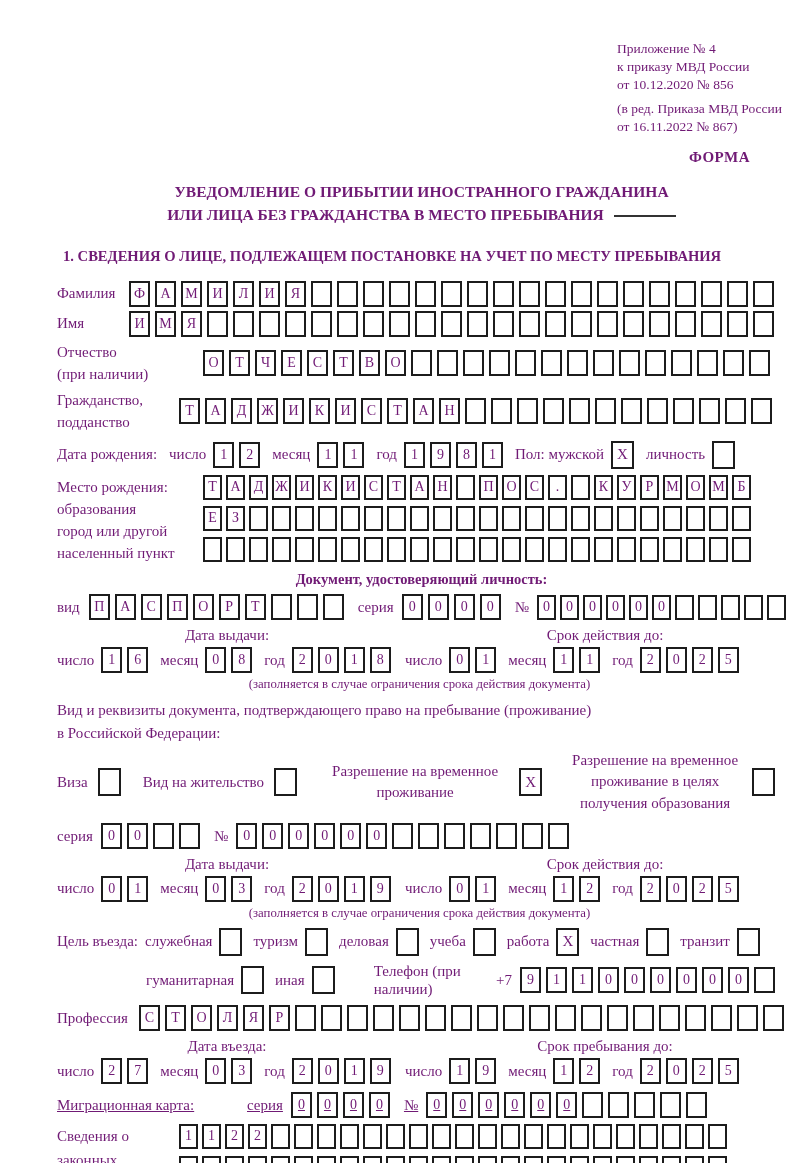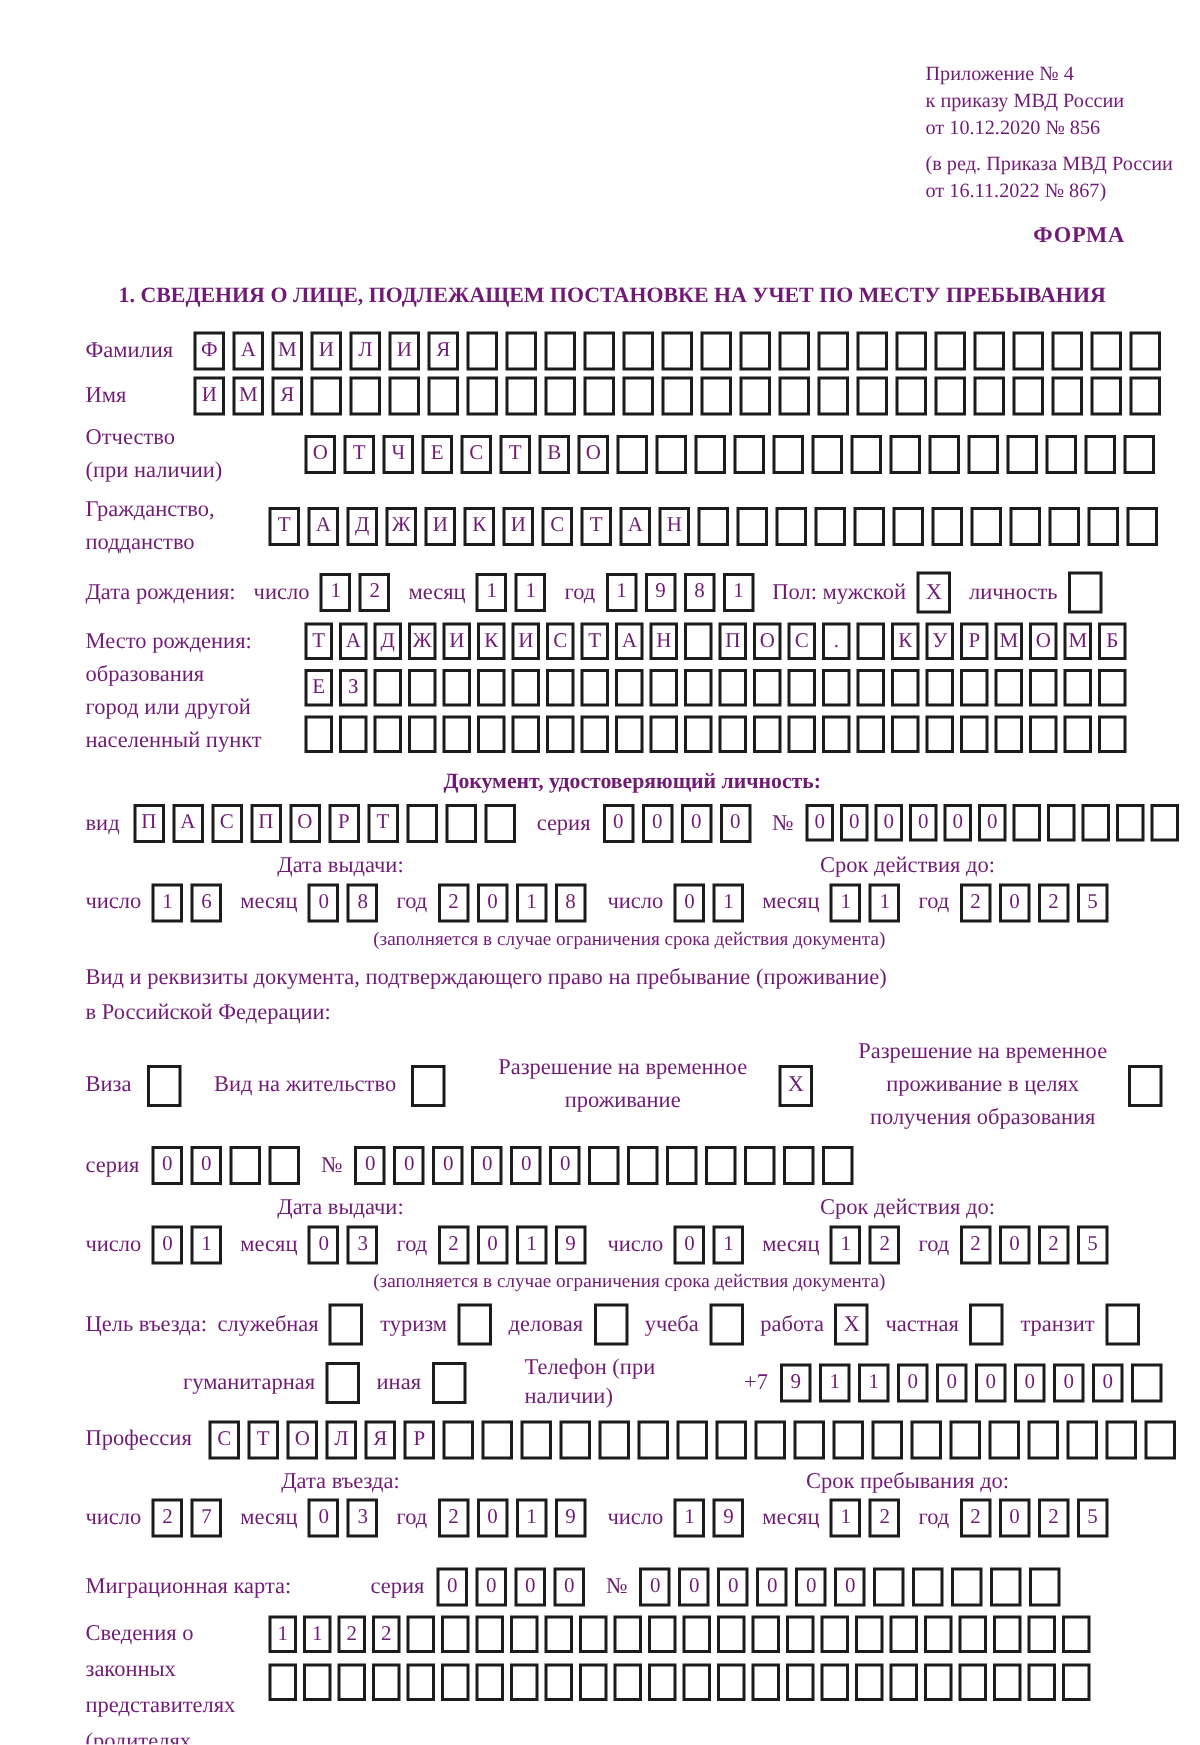--- a/index.html
+++ b/index.html
@@ -6,21 +6,21 @@
   .page{
     width:800px;height:1163px;box-sizing:border-box;position:relative;
     padding:40px 14px 0 57px;overflow:hidden;background:#fff;color:#701a75;
     font-family:"Liberation Serif","DejaVu Serif",serif;font-size:15px;line-height:1.25;
   }
   .ref{margin-left:560px;font-size:13.5px;line-height:1.35;}
   .ref2{margin-top:5px;}
   .forma{text-align:right;padding-right:36px;font-weight:bold;margin-top:12px;letter-spacing:.5px;}
   .title{text-align:center;font-weight:bold;font-size:15.5px;line-height:1.5;margin-top:13px;}
   .blank-line{display:inline-block;width:62px;border-bottom:2px solid #333;margin-left:10px;transform:translateY(-3px);}
-  .section{font-weight:bold;font-size:14.6px;margin:21px 0 15px 22px;}
+  .section{font-weight:bold;font-size:14.6px;margin:21px 0 15px 6px;}
   .row{display:flex;align-items:center;margin-bottom:4px;}
   .row.top{align-items:center;}
   .lbl{flex:0 0 auto;}
   .lbl2{line-height:22px;}
   .w72{width:72px;} .w122{width:122px;} .w146{width:146px;}
   .cells{display:inline-flex;gap:5px;flex:0 0 auto;}
   .cell{
     width:21px;height:26px;box-sizing:border-box;border:2px solid #1c1c1c;
     display:inline-flex;align-items:center;justify-content:center;
     font-size:14px;line-height:1;background:#fff;flex:0 0 auto;
@@ -34,21 +34,21 @@
   .dlb{margin:0 7px 0 12px;} .dlb.first{margin-left:0;}
   .dg{display:flex;align-items:center;}
   .dg-left{width:348px;flex:0 0 auto;}
   .note-right{text-align:center;padding-right:4px;font-size:12.8px;margin:2px 0 6px;}
   .para{margin:6px 0 4px;line-height:1.55;}
   .permits{margin-top:4px;margin-bottom:8px;}
   .pl{margin-right:10px;} .pml{margin-left:22px;margin-right:10px;}
   .wlbl{width:192px;text-align:center;line-height:1.45;margin-left:22px;margin-right:8px;}
   .wlbl2{width:178px;text-align:center;line-height:1.45;margin-left:24px;margin-right:8px;}
   .purpose .plabel{margin-right:7px;} .purpose .cells{margin-right:11px;}
-  .indent65{margin-left:65px;}
+  .indent65{margin-left:89px;}
   .phone-lbl{margin-left:28px;margin-right:18px;}
   .reps{display:flex;align-items:flex-start;margin-top:6px;}
   .reps-label{width:122px;flex:0 0 auto;line-height:24px;}
   .reps-cells .cells{margin-bottom:7px;}
   .ml12{margin-left:14px;margin-right:8px;} .mr8{margin-right:8px;}
 </style>
 </head>
 <body>
 
 <div class="page">
@@ -58,20 +58,26 @@
     <div>к приказу МВД России</div>
     <div>от 10.12.2020 № 856</div>
     <div class="ref2">
       <div>(в ред. Приказа МВД России</div>
       <div>от 16.11.2022 № 867)</div>
     </div>
   </div>
 
   <div class="forma">ФОРМА</div>
 
+  <div class="title">
+    <div>УВЕДОМЛЕНИЕ О ПРИБЫТИИ ИНОСТРАННОГО ГРАЖДАНИНА</div>
+    <div>
+      <span>ИЛИ ЛИЦА БЕЗ ГРАЖДАНСТВА В МЕСТО ПРЕБЫВАНИЯ</span><span class="blank-line"></span>
+    </div>
+  </div>
 
   <div class="section">1. СВЕДЕНИЯ О ЛИЦЕ, ПОДЛЕЖАЩЕМ ПОСТАНОВКЕ НА УЧЕТ ПО МЕСТУ ПРЕБЫВАНИЯ</div>
 
   <div class="row">
     <span class="lbl w72">Фамилия</span>
     <span class="cells">
         <span class="cell">Ф</span>
         <span class="cell">А</span>
         <span class="cell">М</span>
         <span class="cell">И</span>
@@ -617,21 +623,21 @@
       <span class="dlb">год</span>
       <span class="cells">
           <span class="cell">2</span>
           <span class="cell">0</span>
           <span class="cell">2</span>
           <span class="cell">5</span>
         </span>
     </span>
   </div>
 
-  <div class="row" style="margin-top:20px;">
+  <div class="row" style="margin-top:8px;text-decoration:underline;">
     <span class="lbl" style="width:190px;">Миграционная карта:</span>
     <span class="mr8">серия</span>
     <span class="cells">
         <span class="cell">0</span>
         <span class="cell">0</span>
         <span class="cell">0</span>
         <span class="cell">0</span>
       </span>
     <span class="ml12">№</span>
     <span class="cells">

